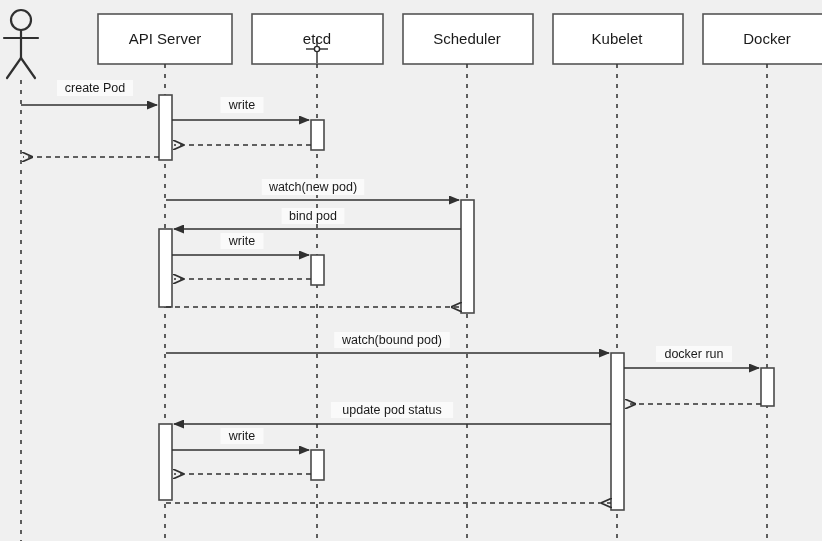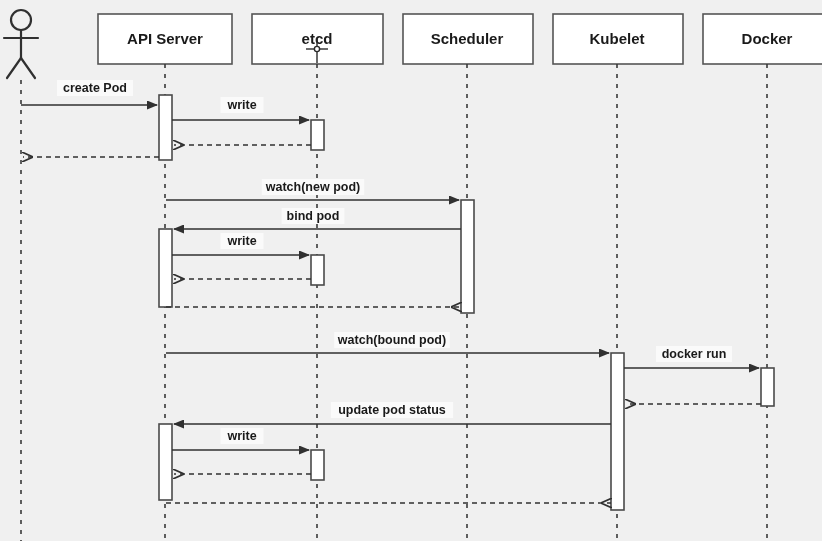--- a/index.html
+++ b/index.html
@@ -8,21 +8,20 @@
     padding: 0;
     background: #ffffff;
   }
   #canvas {
     position: relative;
     width: 822px;
     height: 541px;
     background: #f0f0f0;
     overflow: hidden;
     font-family: "Liberation Sans", sans-serif;
-    font-weight: bold;
   }
   #diagram-svg {
     position: absolute;
     left: 0;
     top: 0;
     width: 822px;
     height: 541px;
   }
   .lifeline-title {
     font-family: "Liberation Sans", sans-serif;

